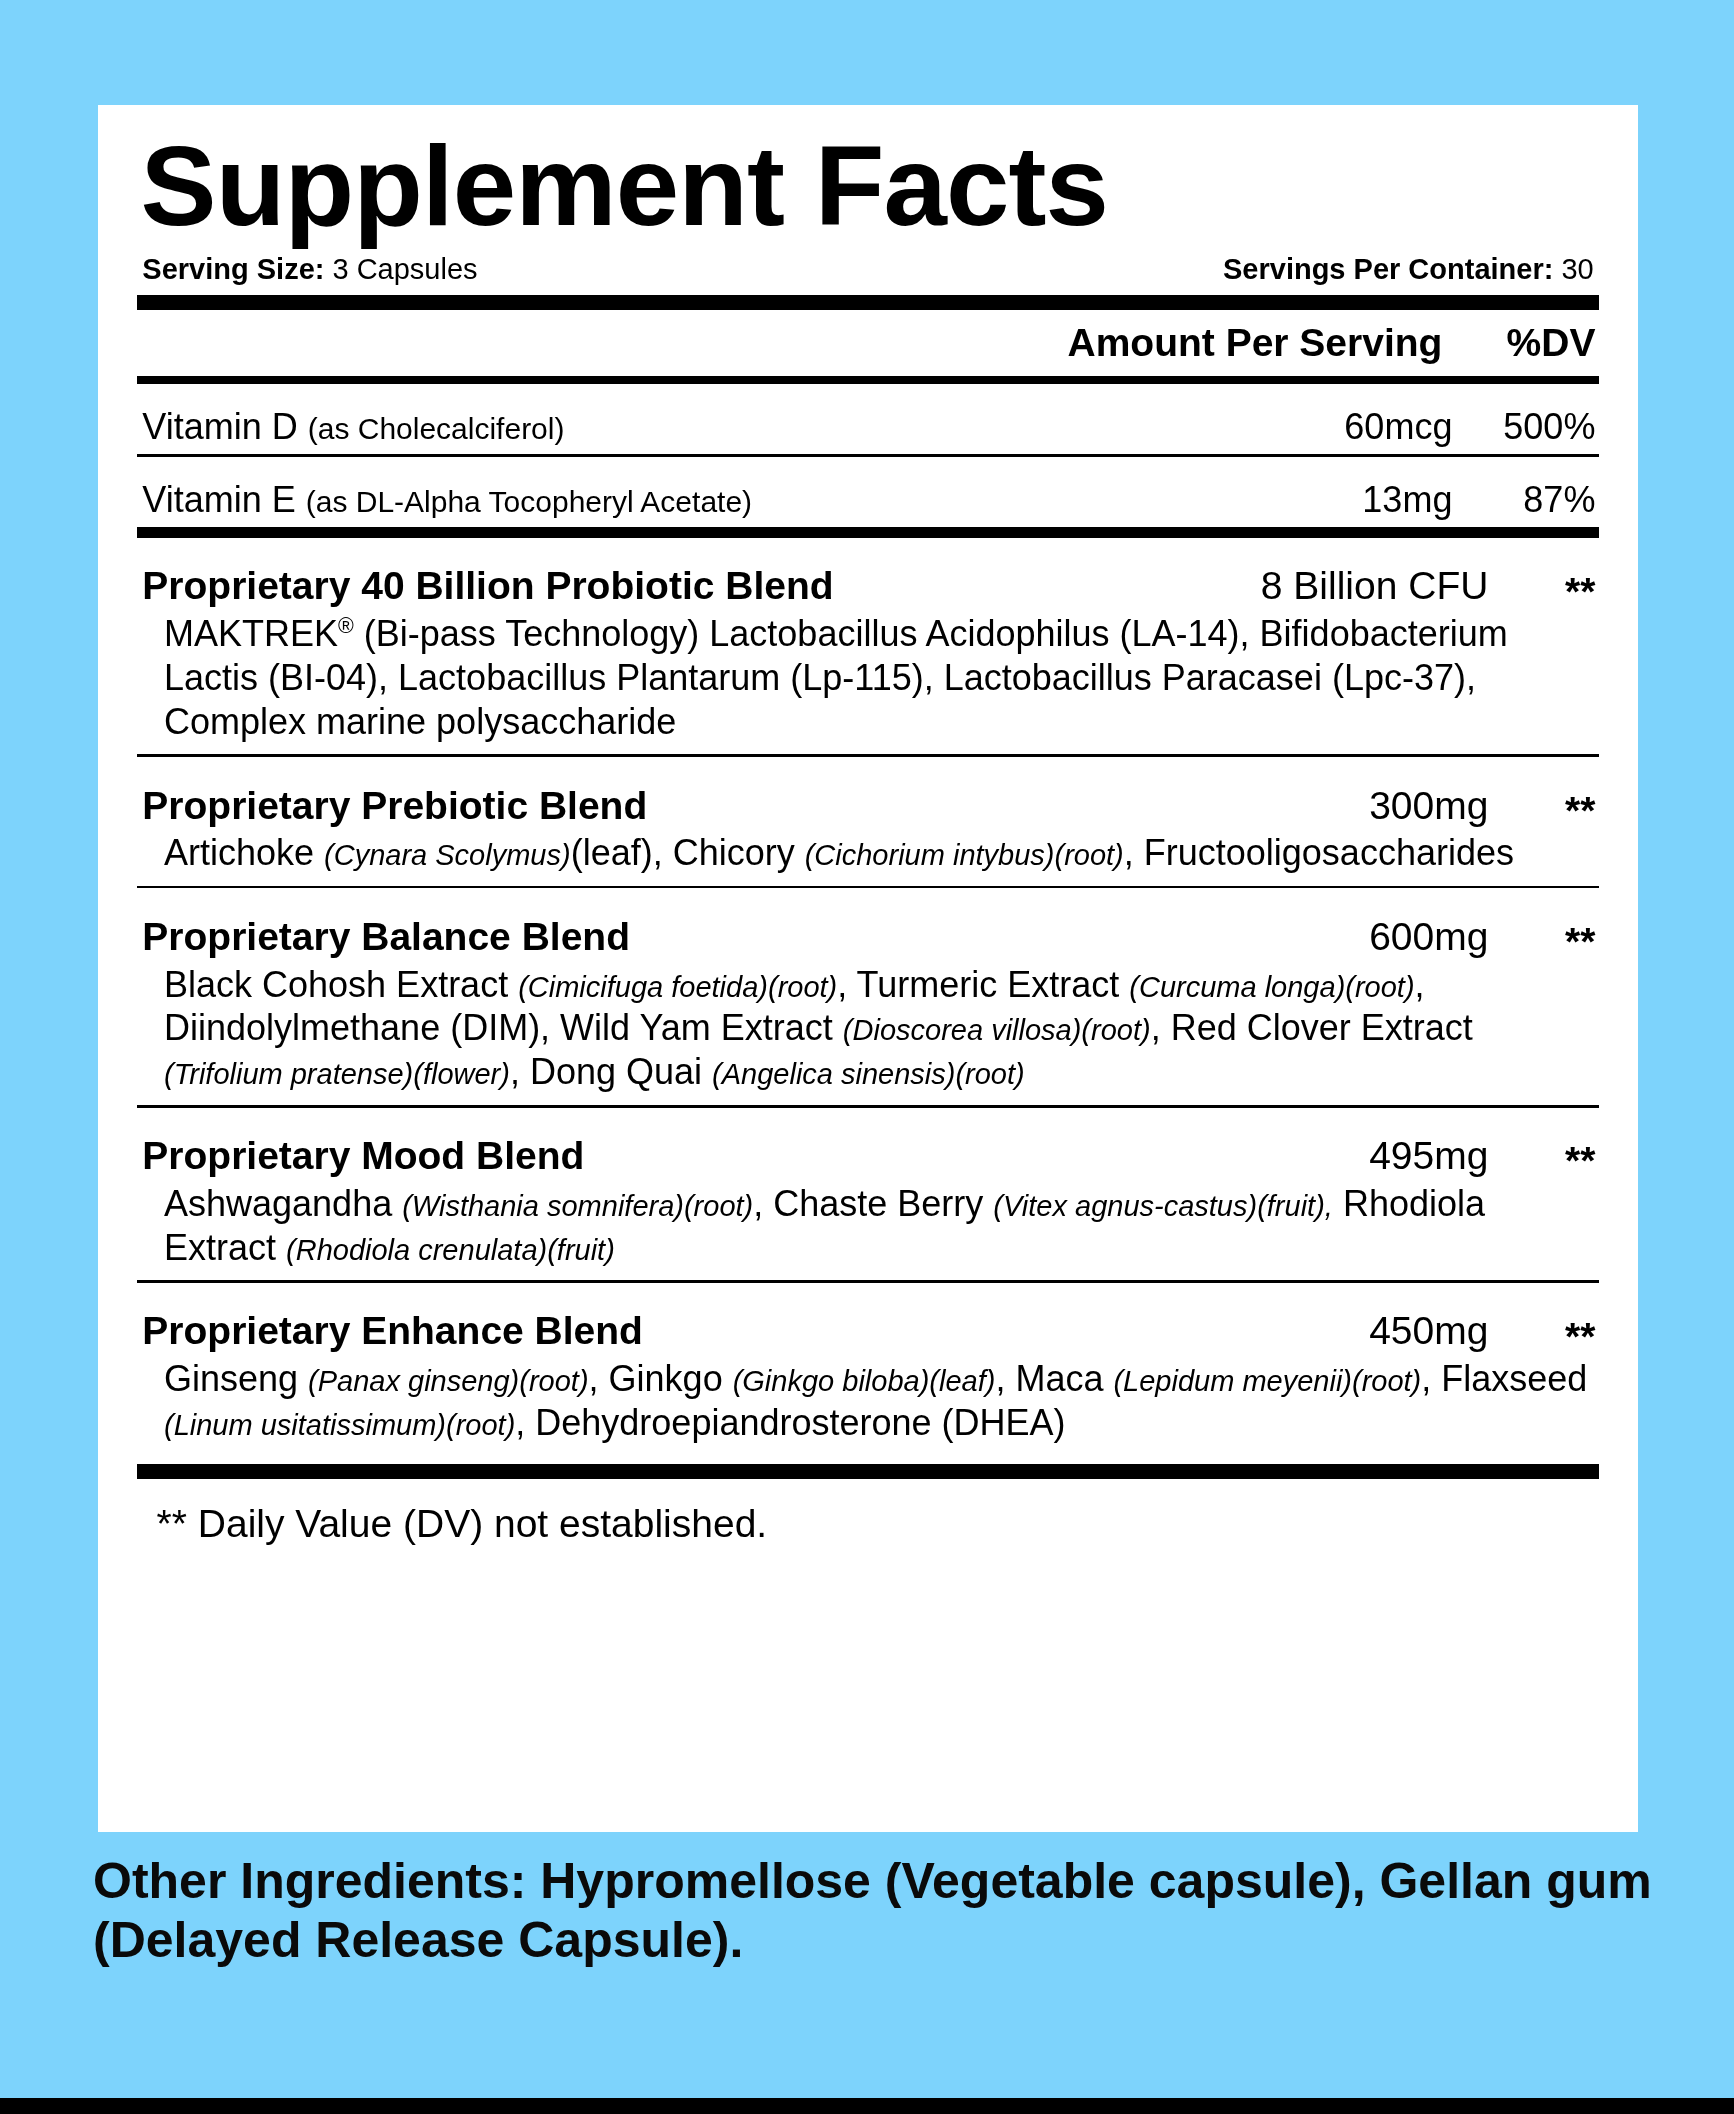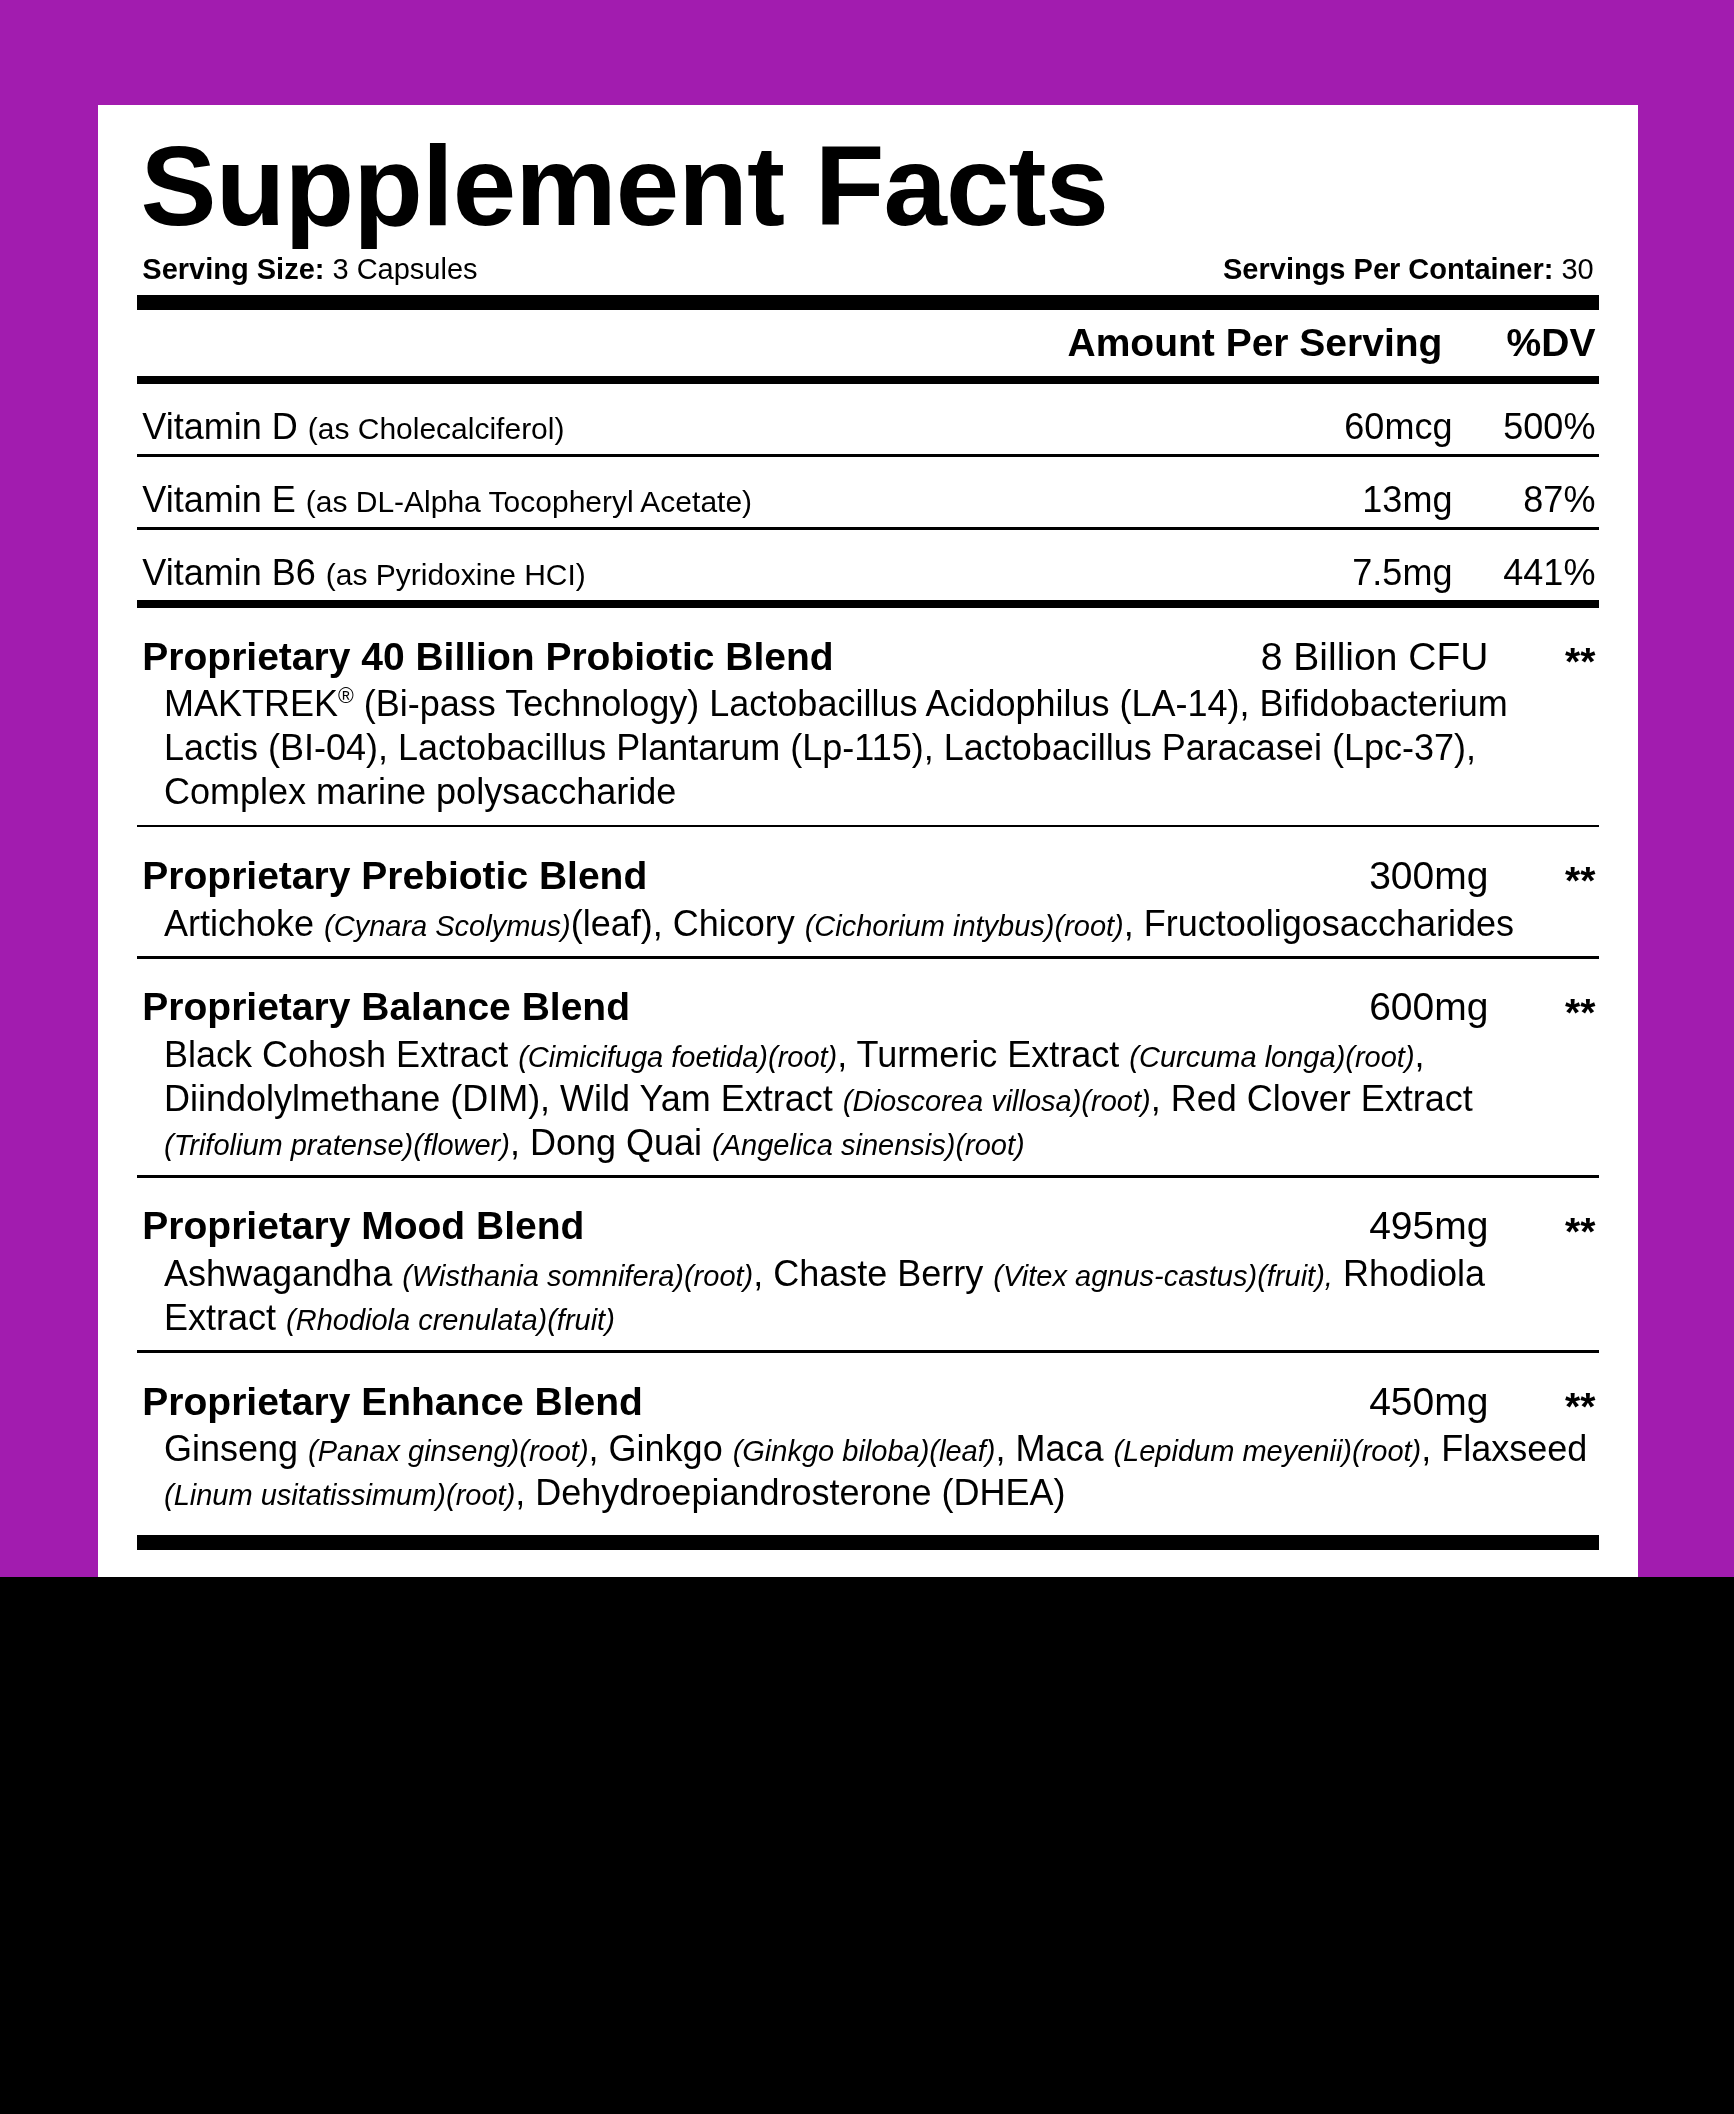--- a/index.html
+++ b/index.html
@@ -9,22 +9,22 @@
   }
   body {
     width: 1734px;
     height: 2115px;
     font-family: "Liberation Sans", sans-serif;
     -webkit-font-smoothing: antialiased;
   }
   .page {
     position: relative;
     width: 1734px;
-    height: 1577px;
-    background: #a21caf;
+    height: 2098px;
+    background: #7dd3fc;
     overflow: hidden;
   }
   .panel {
     position: absolute;
     left: 98px;
     top: 105px;
     width: 1540px;
     height: 1727px;
     background: #ffffff;
     box-sizing: border-box;
@@ -209,28 +209,20 @@
     <div class="vrow">
       <div class="vname">
         <span>Vitamin E</span>
         <span class="sub">(as  DL-Alpha Tocopheryl Acetate)</span>
       </div>
       <div class="vamt">13mg</div>
       <div class="vdv">87%</div>
     </div>
     <div class="rule-thin"></div>
 
-    <div class="vrow">
-      <div class="vname">
-        <span>Vitamin B6</span>
-        <span class="sub">(as Pyridoxine HCI)</span>
-      </div>
-      <div class="vamt">7.5mg</div>
-      <div class="vdv">441%</div>
-    </div>
 
     <div class="rule-med"></div>
 
     <div class="blend">
       <div class="blend-head">
         <div class="blend-name">Proprietary 40 Billion Probiotic Blend</div>
         <div class="blend-spacer"></div>
         <div class="blend-amt">8 Billion CFU</div>
         <div class="blend-dv">**</div>
       </div>

